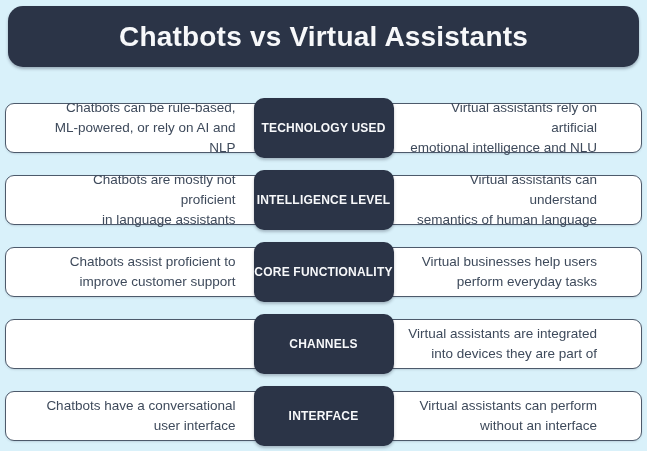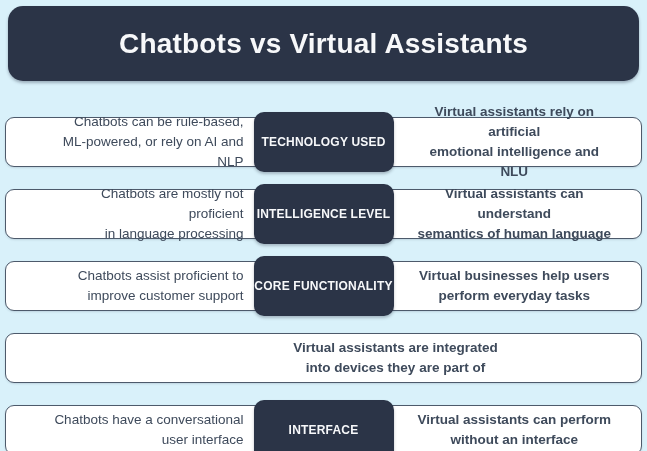--- a/index.html
+++ b/index.html
@@ -10,21 +10,21 @@
   .canvas {
     position: relative;
     width: 647px;
     height: 451px;
     background: #d9f1fa;
     overflow: hidden;
   }
   
   .header {
     margin: 6px 8px 0 8px;
-    height: 75px;
+    height: 61px;
     background: #2b3447;
     border-radius: 15px;
     display: flex;
     align-items: center;
     justify-content: center;
     box-shadow: 0 2px 3px rgba(43, 52, 71, 0.35);
   }
   .header .title {
     color: #f7f8fa;
     font-size: 28px;
@@ -52,21 +52,21 @@
     align-items: center;
   }
   .cell {
     flex: 1 1 0;
     color: #3e4a5b;
     font-size: 13.5px;
     line-height: 20px;
     white-space: pre-line;
   }
   .cell.left  { text-align: right; padding-left: 40px; }
-  .cell.right { text-align: center;  padding-right: 28px; font-weight: bold; }
+  .cell.right { text-align: right;  padding-right: 44px; }
   .spacer {
     flex: 0 0 172px;
   }
   .badge {
     position: absolute;
     left: 50%;
     top: 50%;
     transform: translate(-50%, -50%);
     width: 140px;
     height: 60px;
@@ -102,21 +102,21 @@
         <div class="spacer"></div>
         <div class="cell right">Virtual assistants rely on artificial
 emotional intelligence and NLU</div>
       </div>
       <div class="badge">TECHNOLOGY USED</div>
     </div>
 
     <div class="row">
       <div class="card">
         <div class="cell left">Chatbots are mostly not proficient
-in language processing</div>
+in language assistants</div>
         <div class="spacer"></div>
         <div class="cell right">Virtual assistants can understand
 semantics of human language</div>
       </div>
       <div class="badge">INTELLIGENCE LEVEL</div>
     </div>
 
     <div class="row">
       <div class="card">
         <div class="cell left">Chatbots assist proficient to
@@ -127,20 +127,21 @@
       </div>
       <div class="badge">CORE FUNCTIONALITY</div>
     </div>
 
     <div class="row">
       <div class="card">
         <div class="spacer"></div>
         <div class="cell right">Virtual assistants are integrated
 into devices they are part of</div>
       </div>
+      <div class="badge">CHANNELS</div>
     </div>
 
     <div class="row">
       <div class="card">
         <div class="cell left">Chatbots have a conversational
 user interface</div>
         <div class="spacer"></div>
         <div class="cell right">Virtual assistants can perform
 without an interface</div>
       </div>

